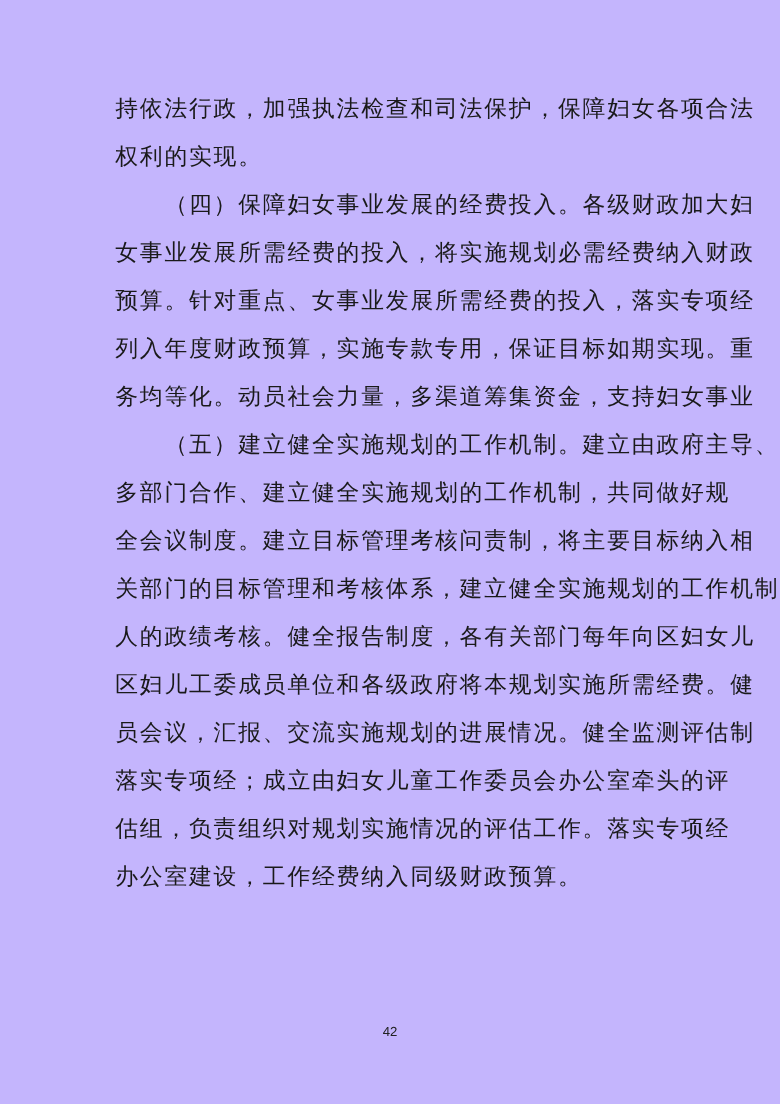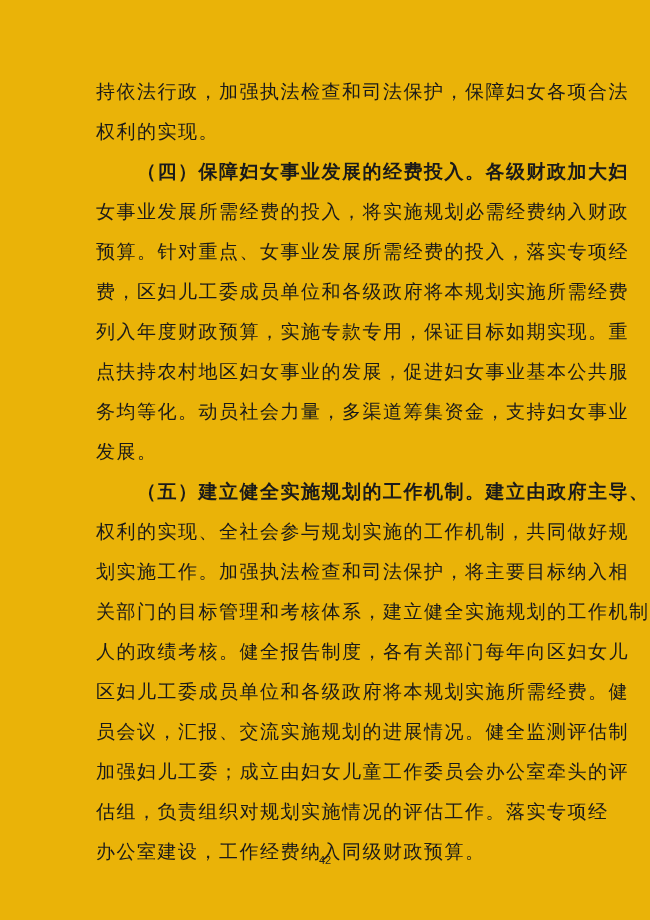--- a/index.html
+++ b/index.html
@@ -1,28 +1,28 @@
 <!DOCTYPE html>
 <html><head>
 <meta charset="utf-8">
 <style>
   html, body { margin: 0; padding: 0; background: #ffffff; }
   body { width: 650px; height: 920px; position: relative; overflow: hidden; }
   .page {
     position: absolute; left: 0; top: 0; width: 650px; height: 920px;
-    background: #eab308;
+    background: #c4b5fd;
   }
   .content {
     position: absolute; left: 96px; top: 71px; width: 456px;
     font-family: "DejaVu Serif", "Liberation Serif", serif;
     font-size: 19px; line-height: 40px; color: #1a1a1a;
     text-align: justify; letter-spacing: 1.5px;
   }
   .line { display: block; white-space: nowrap; height: 40px; overflow: visible; }
-  .indent { padding-left: 41px; font-weight: bold; }
+  .indent { padding-left: 41px; }
   .page-number {
     position: absolute; left: 0; width: 650px; top: 854px;
     text-align: center; font-family: "Liberation Sans", sans-serif;
     font-size: 11px; color: #222;
   }
 </style>
 </head>
 <body>
 
 <div class="page">
@@ -30,34 +30,31 @@
 
     <div>
       <span class="line">持依法行政，加强执法检查和司法保护，保障妇女各项合法</span>
       <span class="line">权利的实现。</span>
     </div>
 
     <div>
       <span class="line indent">（四）保障妇女事业发展的经费投入。各级财政加大妇</span>
       <span class="line">女事业发展所需经费的投入，将实施规划必需经费纳入财政</span>
       <span class="line">预算。针对重点、女事业发展所需经费的投入，落实专项经</span>
-      <span class="line">费，区妇儿工委成员单位和各级政府将本规划实施所需经费</span>
       <span class="line">列入年度财政预算，实施专款专用，保证目标如期实现。重</span>
-      <span class="line">点扶持农村地区妇女事业的发展，促进妇女事业基本公共服</span>
       <span class="line">务均等化。动员社会力量，多渠道筹集资金，支持妇女事业</span>
-      <span class="line">发展。</span>
     </div>
 
     <div>
       <span class="line indent">（五）建立健全实施规划的工作机制。建立由政府主导、</span>
-      <span class="line">权利的实现、全社会参与规划实施的工作机制，共同做好规</span>
-      <span class="line">划实施工作。加强执法检查和司法保护，将主要目标纳入相</span>
+      <span class="line">多部门合作、建立健全实施规划的工作机制，共同做好规</span>
+      <span class="line">全会议制度。建立目标管理考核问责制，将主要目标纳入相</span>
       <span class="line">关部门的目标管理和考核体系，建立健全实施规划的工作机制</span>
       <span class="line">人的政绩考核。健全报告制度，各有关部门每年向区妇女儿</span>
       <span class="line">区妇儿工委成员单位和各级政府将本规划实施所需经费。健</span>
       <span class="line">员会议，汇报、交流实施规划的进展情况。健全监测评估制</span>
-      <span class="line">加强妇儿工委；成立由妇女儿童工作委员会办公室牵头的评</span>
+      <span class="line">落实专项经；成立由妇女儿童工作委员会办公室牵头的评</span>
       <span class="line">估组，负责组织对规划实施情况的评估工作。落实专项经</span>
       <span class="line">办公室建设，工作经费纳入同级财政预算。</span>
     </div>
   </div>
   <div class="page-number">42</div>
 </div>
 
 </body></html>

